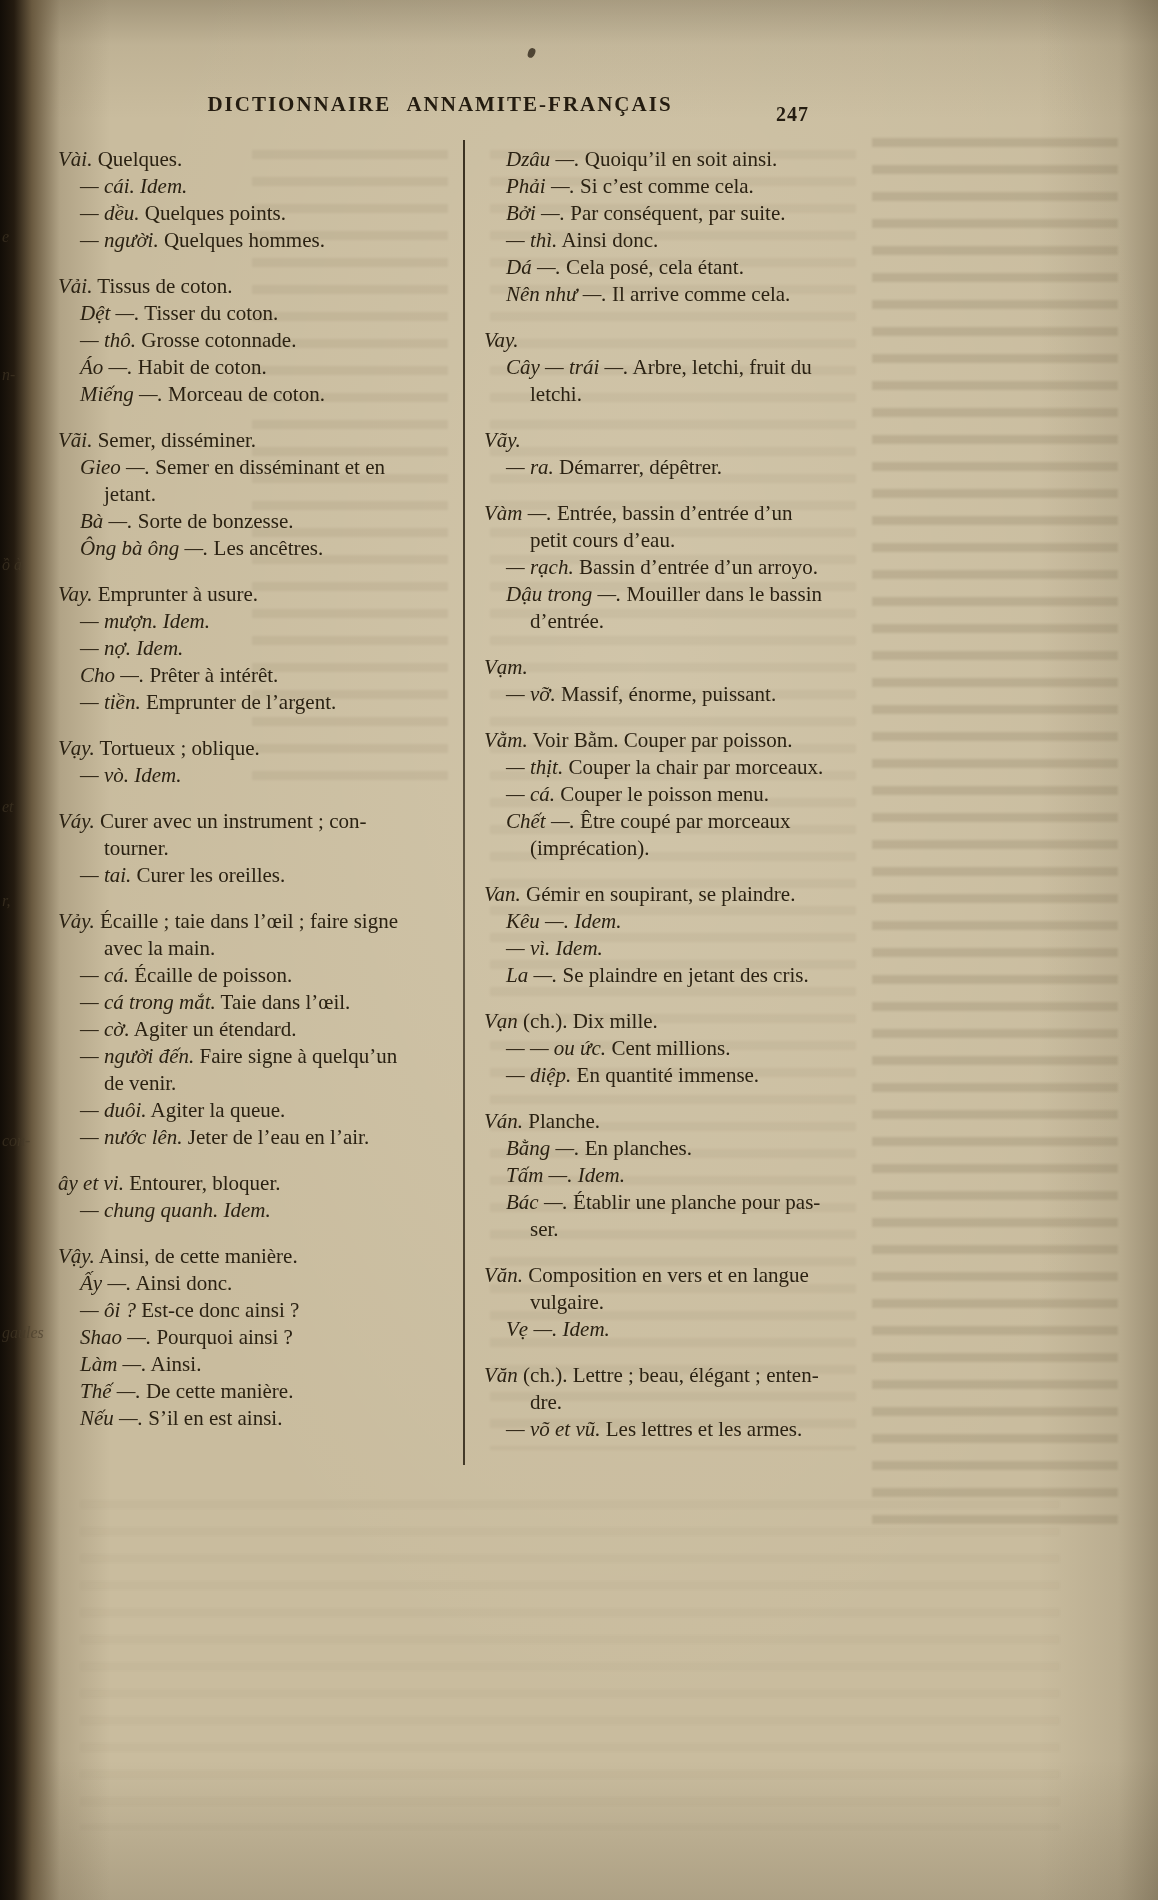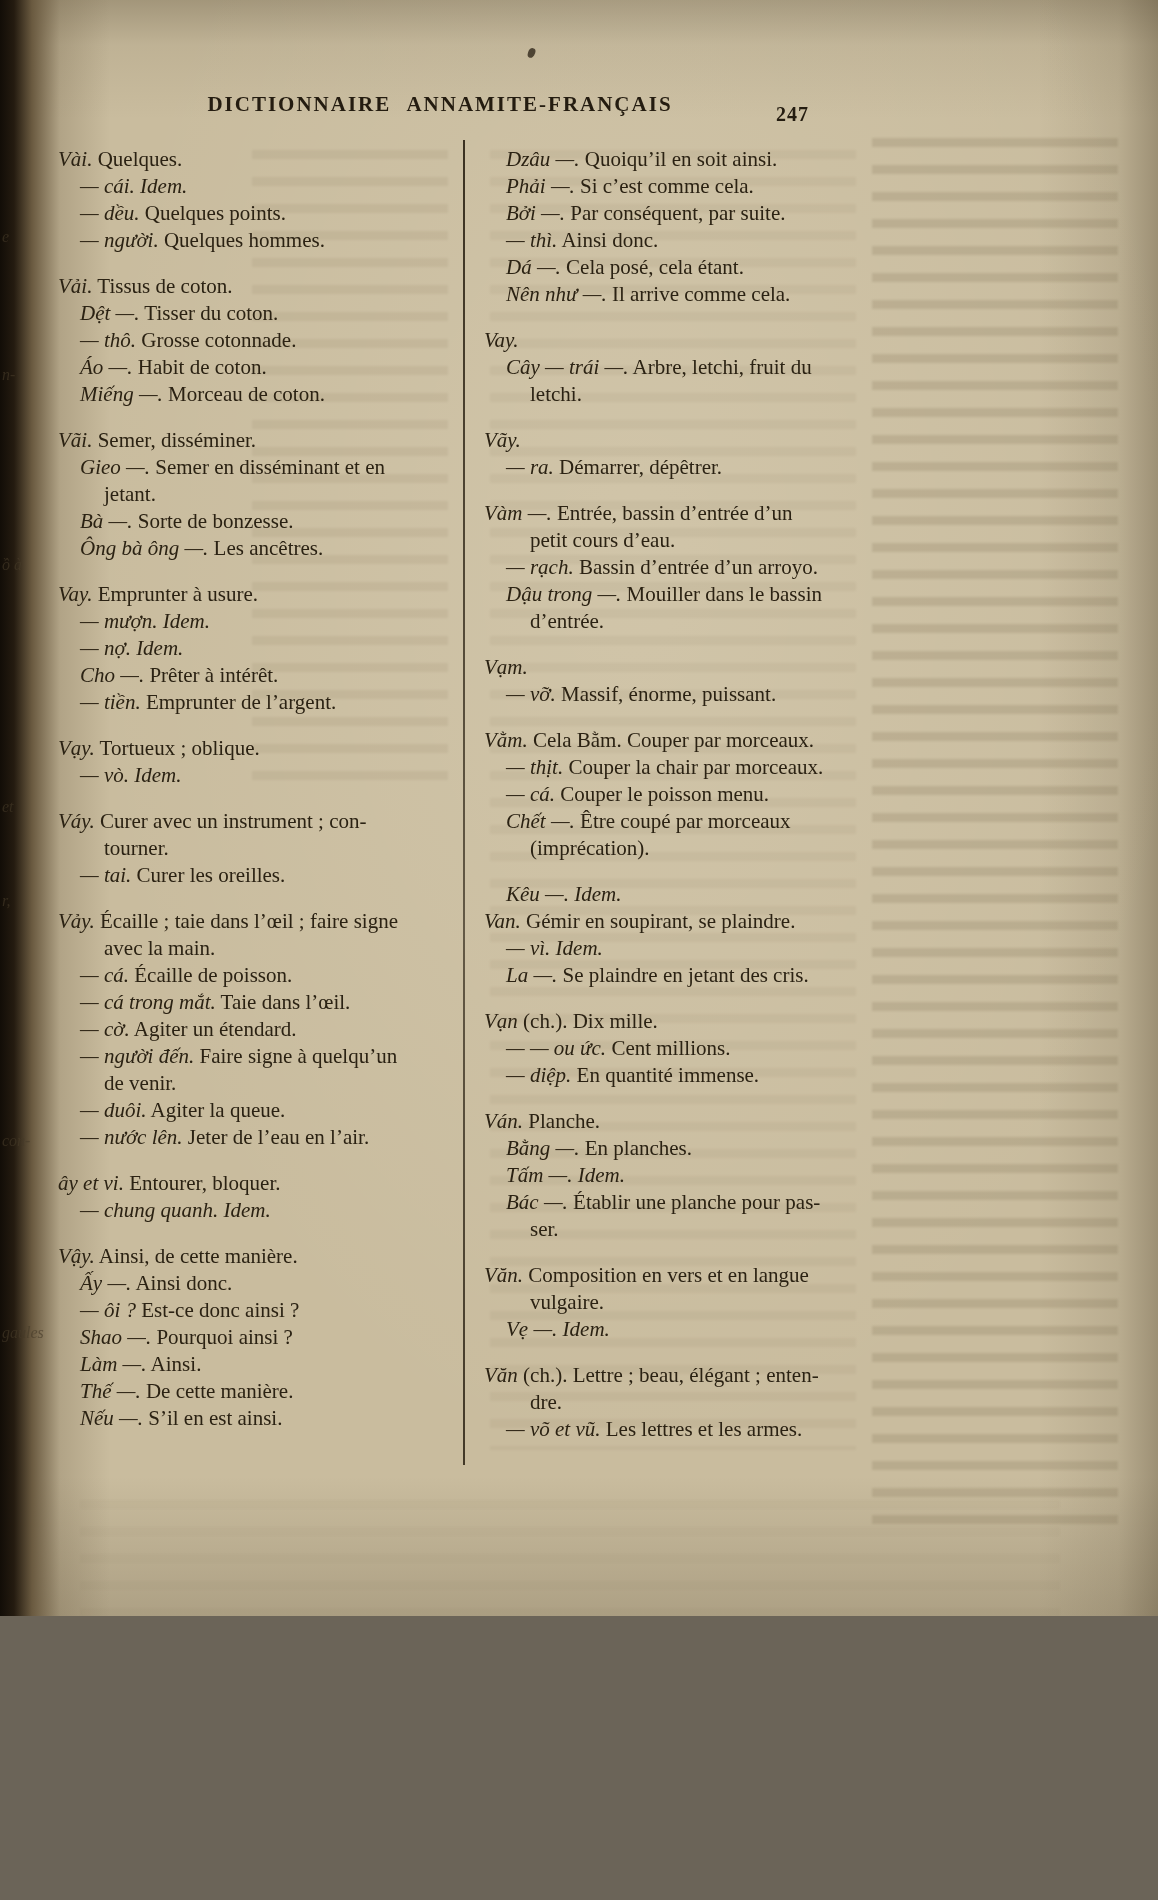--- a/index.html
+++ b/index.html
@@ -1,18 +1,18 @@
 <!DOCTYPE html>
 <html><head>
 <meta charset="utf-8">
 <style>
   html,body{margin:0;padding:0;background:#6b6458;}
   .page{
     position:relative;
-    width:1158px;height:1616px;
+    width:1158px;height:1900px;
     margin:0 auto;
     overflow:hidden;
     color:#2b2213;
     font-family:"Liberation Serif","DejaVu Serif",serif;
     background:
       radial-gradient(ellipse at 55% 35%, rgba(255,250,235,0.14), rgba(0,0,0,0) 62%),
       linear-gradient(90deg, #120d07 0px, #241b10 14px, #6a5a40 32px, rgba(106,90,64,0.25) 60px, rgba(106,90,64,0) 110px),
       linear-gradient(270deg, rgba(74,62,40,0.35) 0px, rgba(74,62,40,0.12) 40px, rgba(74,62,40,0) 120px),
       linear-gradient(180deg, rgba(74,62,40,0.30) 0px, rgba(74,62,40,0.08) 45px, rgba(74,62,40,0) 120px),
       linear-gradient(0deg, rgba(74,62,40,0.22) 0px, rgba(74,62,40,0) 140px),
@@ -163,29 +163,29 @@
         <div class="line ind2"><span class="fr">petit cours d’eau.</span></div>
         <div class="line ind1"><span class="vn">— rạch.</span><span class="fr"> Bassin d’entrée d’un arroyo.</span></div>
         <div class="line ind1"><span class="vn">Dậu trong —.</span><span class="fr"> Mouiller dans le bassin</span></div>
         <div class="line ind2"><span class="fr">d’entrée.</span></div>
       </div>
       <div class="entry">
         <div class="line ind0"><span class="vn">Vạm.</span></div>
         <div class="line ind1"><span class="vn">— vỡ.</span><span class="fr"> Massif, énorme, puissant.</span></div>
       </div>
       <div class="entry">
-        <div class="line ind0"><span class="vn">Vằm.</span><span class="fr"> Cela Bằm. Couper par morceaux.</span></div>
+        <div class="line ind0"><span class="vn">Vằm.</span><span class="fr"> Voir Bằm. Couper par poisson.</span></div>
         <div class="line ind1"><span class="vn">— thịt.</span><span class="fr"> Couper la chair par morceaux.</span></div>
         <div class="line ind1"><span class="vn">— cá.</span><span class="fr"> Couper le poisson menu.</span></div>
         <div class="line ind1"><span class="vn">Chết —.</span><span class="fr"> Être coupé par morceaux</span></div>
         <div class="line ind2"><span class="fr">(imprécation).</span></div>
       </div>
       <div class="entry">
+        <div class="line ind0"><span class="vn">Van.</span><span class="fr"> Gémir en soupirant, se plaindre.</span></div>
         <div class="line ind1"><span class="vn">Kêu —. Idem.</span></div>
-        <div class="line ind0"><span class="vn">Van.</span><span class="fr"> Gémir en soupirant, se plaindre.</span></div>
         <div class="line ind1"><span class="vn">— vì. Idem.</span></div>
         <div class="line ind1"><span class="vn">La —.</span><span class="fr"> Se plaindre en jetant des cris.</span></div>
       </div>
       <div class="entry">
         <div class="line ind0"><span class="vn">Vạn</span><span class="fr"> (ch.). Dix mille.</span></div>
         <div class="line ind1"><span class="vn">— — ou ức.</span><span class="fr"> Cent millions.</span></div>
         <div class="line ind1"><span class="vn">— diệp.</span><span class="fr"> En quantité immense.</span></div>
       </div>
       <div class="entry">
         <div class="line ind0"><span class="vn">Ván.</span><span class="fr"> Planche.</span></div>

